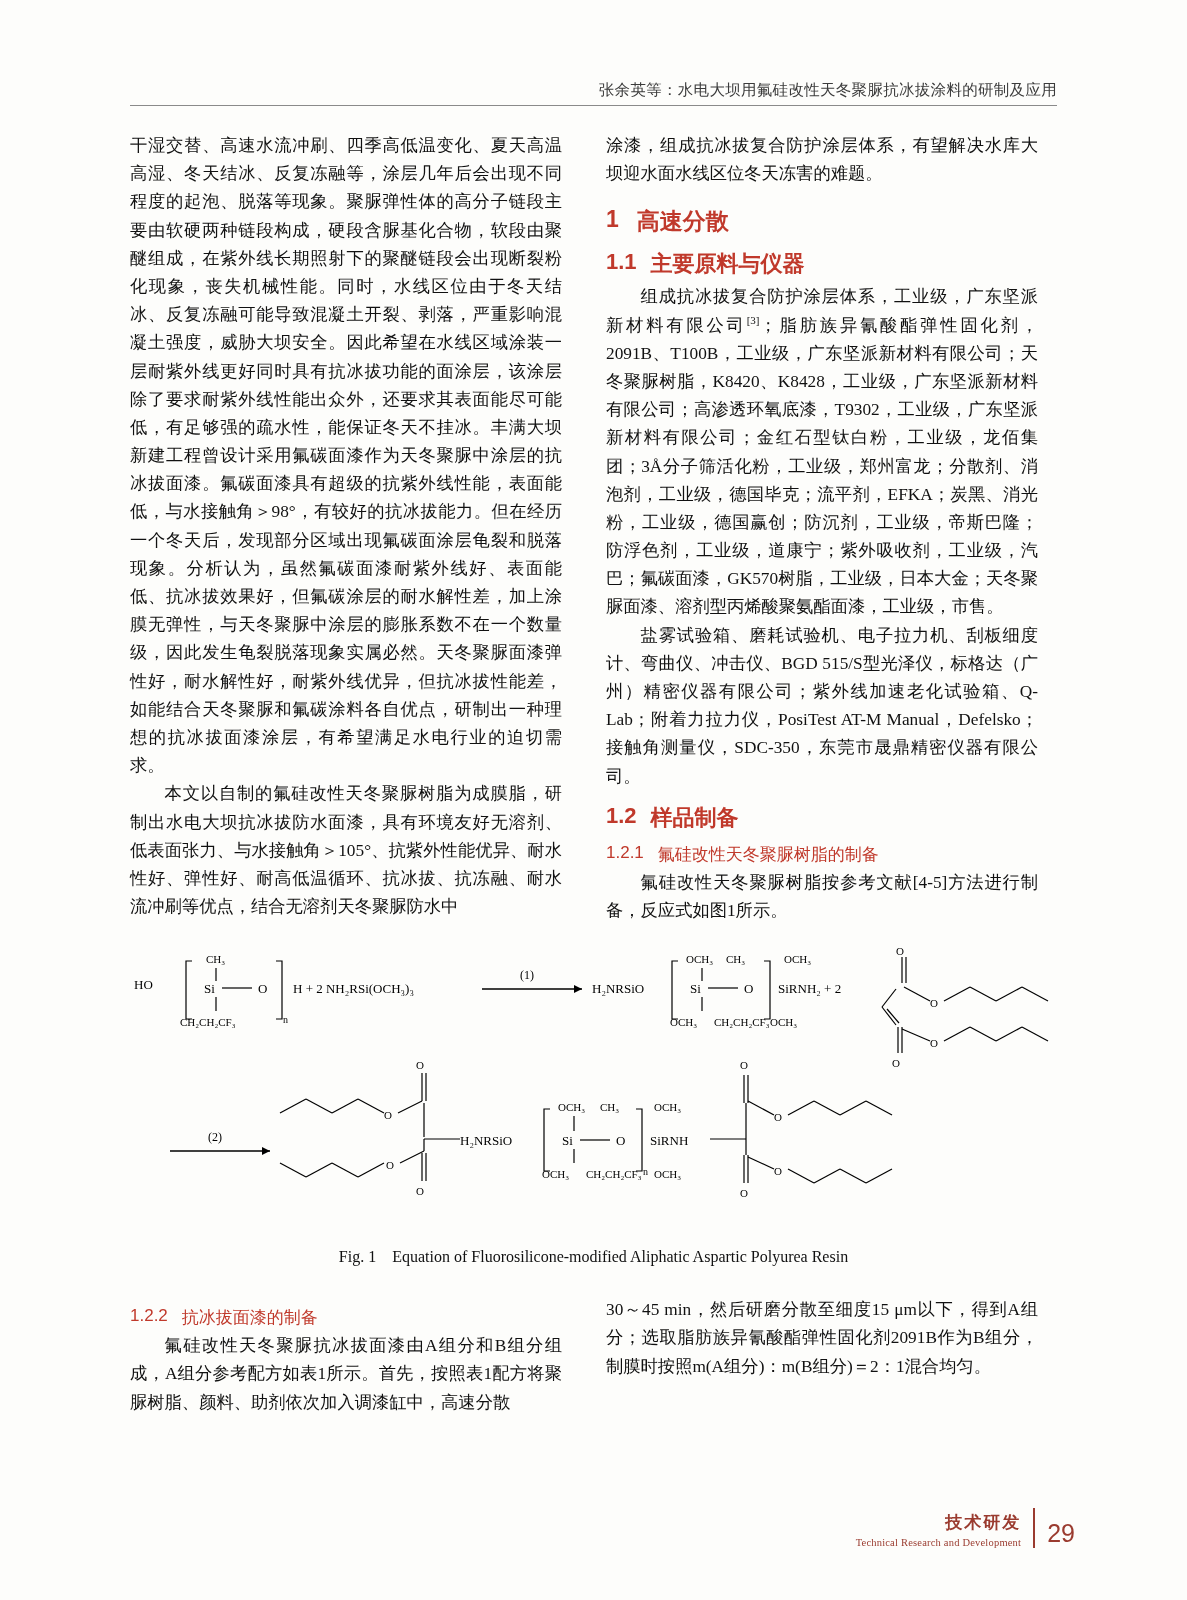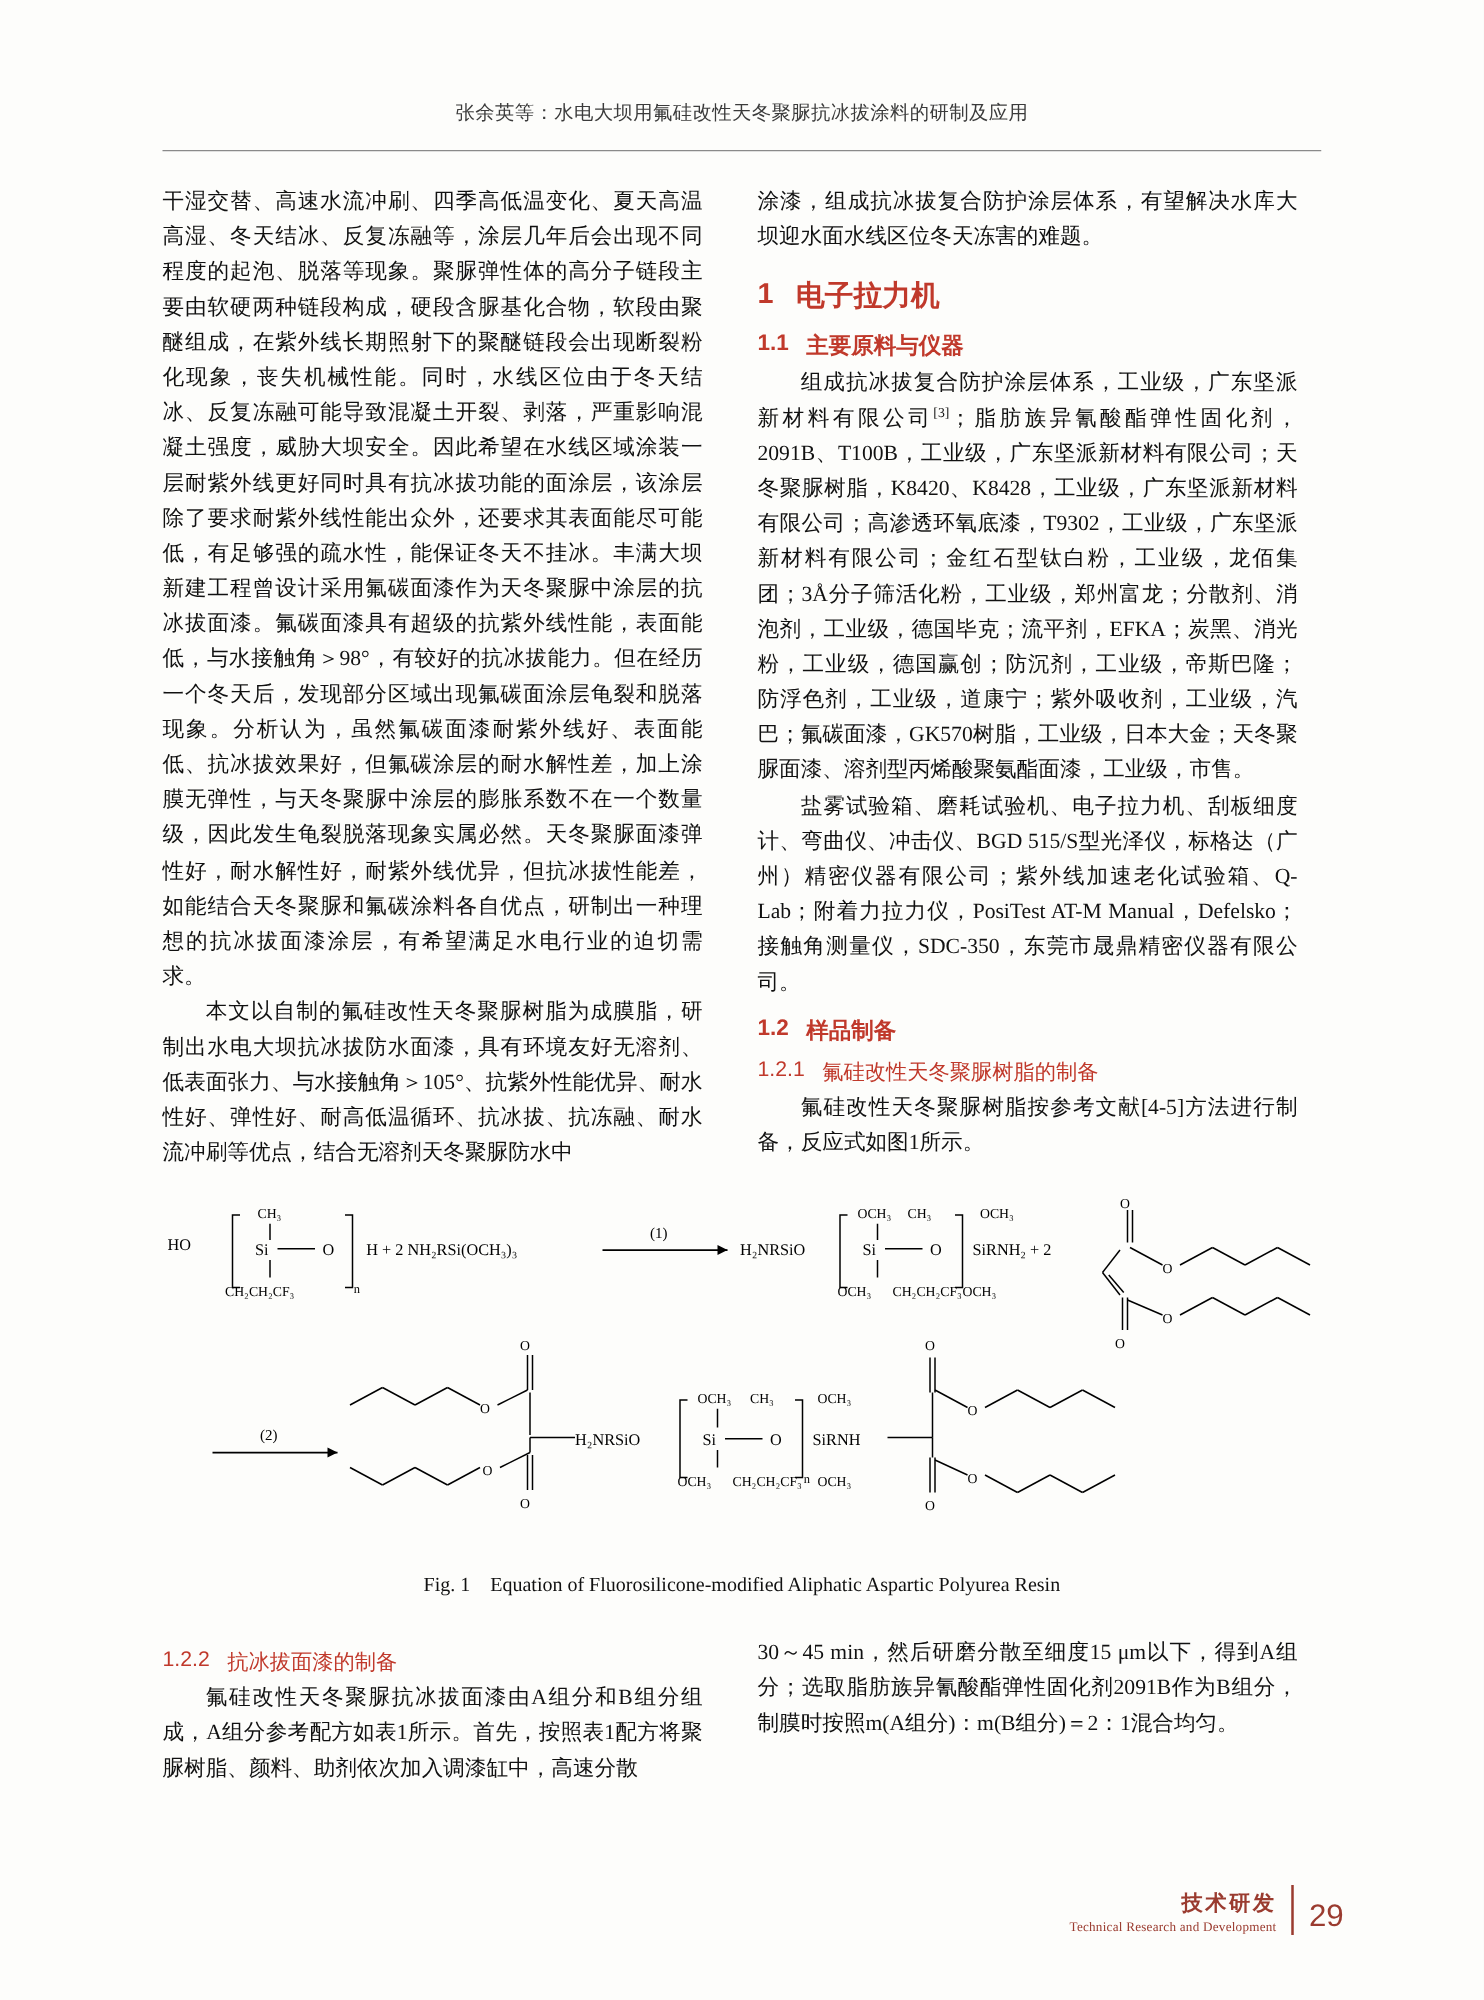--- a/index.html
+++ b/index.html
@@ -11,25 +11,25 @@
   }
   .page{
     position:relative;
     width:1187px;height:1600px;
     background:#fdfdfb;
     box-sizing:border-box;
     padding:80px 130px 60px 130px;
   }
   
   .runhead{
-    text-align:center;
+    text-align:right;
     font-size:15.5px;
     color:#3b3b3b;
     letter-spacing:.3px;
-    padding-bottom:19px;
+    padding-bottom:4px;
     border-bottom:1.4px solid #8a8a8a;
     margin-bottom:26px;
   }
   
   .cols{
     display:flex;
     gap:44px;
   }
   .col{width:432px;}
   p{
@@ -46,21 +46,21 @@
     font-weight:bold;
     font-size:23px;
     margin:18px 0 8px 0;
     display:flex;
     gap:18px;
   }
   .sec-h2{
     color:#c0392b;
     font-family:"Liberation Sans", sans-serif;
     font-weight:bold;
-    font-size:18px;
+    font-size:22px;
     margin:12px 0 4px 0;
     display:flex;
     gap:14px;
   }
   .sec-h3{
     color:#c0392b;
     font-family:"Liberation Sans", sans-serif;
     font-size:17px;
     margin:10px 0 3px 0;
     display:flex;
@@ -138,21 +138,21 @@
     <div class="col">
       <p>干湿交替、高速水流冲刷、四季高低温变化、夏天高温高湿、冬天结冰、反复冻融等，涂层几年后会出现不同程度的起泡、脱落等现象。聚脲弹性体的高分子链段主要由软硬两种链段构成，硬段含脲基化合物，软段由聚醚组成，在紫外线长期照射下的聚醚链段会出现断裂粉化现象，丧失机械性能。同时，水线区位由于冬天结冰、反复冻融可能导致混凝土开裂、剥落，严重影响混凝土强度，威胁大坝安全。因此希望在水线区域涂装一层耐紫外线更好同时具有抗冰拔功能的面涂层，该涂层除了要求耐紫外线性能出众外，还要求其表面能尽可能低，有足够强的疏水性，能保证冬天不挂冰。丰满大坝新建工程曾设计采用氟碳面漆作为天冬聚脲中涂层的抗冰拔面漆。氟碳面漆具有超级的抗紫外线性能，表面能低，与水接触角＞98°，有较好的抗冰拔能力。但在经历一个冬天后，发现部分区域出现氟碳面涂层龟裂和脱落现象。分析认为，虽然氟碳面漆耐紫外线好、表面能低、抗冰拔效果好，但氟碳涂层的耐水解性差，加上涂膜无弹性，与天冬聚脲中涂层的膨胀系数不在一个数量级，因此发生龟裂脱落现象实属必然。天冬聚脲面漆弹性好，耐水解性好，耐紫外线优异，但抗冰拔性能差，如能结合天冬聚脲和氟碳涂料各自优点，研制出一种理想的抗冰拔面漆涂层，有希望满足水电行业的迫切需求。</p>
       <p class="ind">本文以自制的氟硅改性天冬聚脲树脂为成膜脂，研制出水电大坝抗冰拔防水面漆，具有环境友好无溶剂、低表面张力、与水接触角＞105°、抗紫外性能优异、耐水性好、弹性好、耐高低温循环、抗冰拔、抗冻融、耐水流冲刷等优点，结合无溶剂天冬聚脲防水中</p>
     </div>
 
     <div class="col">
       <p>涂漆，组成抗冰拔复合防护涂层体系，有望解决水库大坝迎水面水线区位冬天冻害的难题。</p>
 
       <div class="sec-h1">
         <span>1</span>
-        <span>电子拉力机</span>
+        <span>高速分散</span>
       </div>
 
       <div class="sec-h2">
         <span>1.1</span>
         <span>主要原料与仪器</span>
       </div>
 
       <p class="ind"><span>组成抗冰拔复合防护涂层体系，工业级，广东坚派新材料有限公司</span><sup>[3]</sup><span>；脂肪族异氰酸酯弹性固化剂，2091B、T100B，工业级，广东坚派新材料有限公司；天冬聚脲树脂，K8420、K8428，工业级，广东坚派新材料有限公司；高渗透环氧底漆，T9302，工业级，广东坚派新材料有限公司；金红石型钛白粉，工业级，龙佰集团；3Å分子筛活化粉，工业级，郑州富龙；分散剂、消泡剂，工业级，德国毕克；流平剂，EFKA；炭黑、消光粉，工业级，德国赢创；防沉剂，工业级，帝斯巴隆；防浮色剂，工业级，道康宁；紫外吸收剂，工业级，汽巴；氟碳面漆，GK570树脂，工业级，日本大金；天冬聚脲面漆、溶剂型丙烯酸聚氨酯面漆，工业级，市售。</span></p>
 
       <p class="ind">盐雾试验箱、磨耗试验机、电子拉力机、刮板细度计、弯曲仪、冲击仪、BGD 515/S型光泽仪，标格达（广州）精密仪器有限公司；紫外线加速老化试验箱、Q-Lab；附着力拉力仪，PosiTest AT-M Manual，Defelsko；接触角测量仪，SDC-350，东莞市晟鼎精密仪器有限公司。</p>

